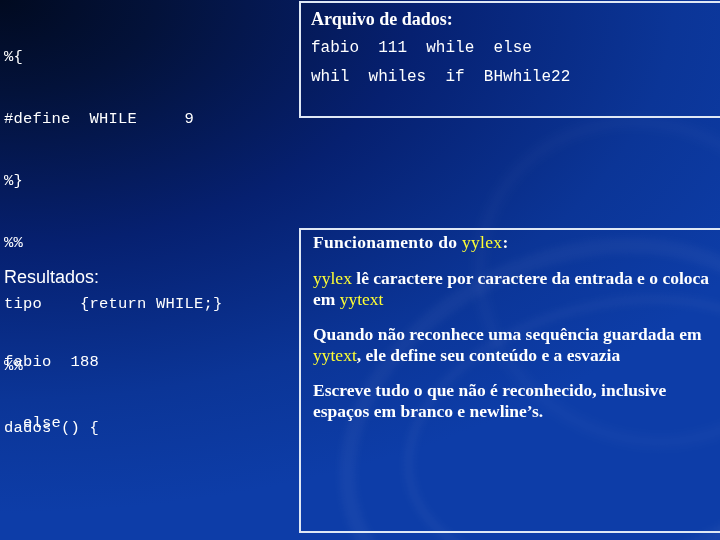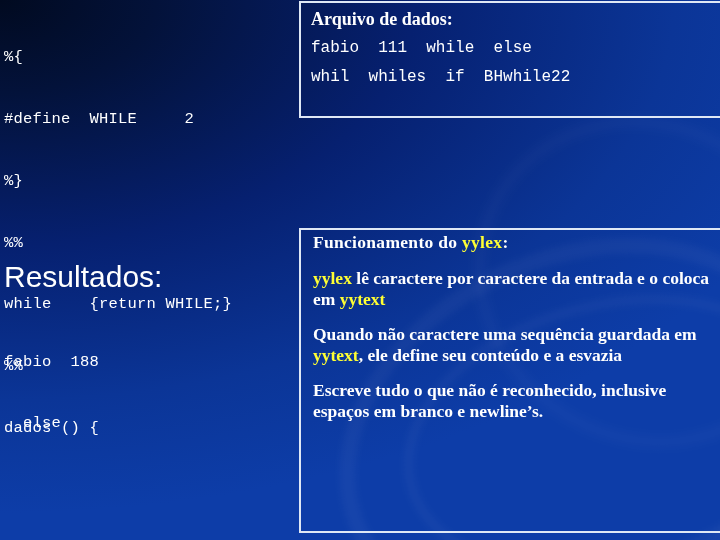--- a/index.html
+++ b/index.html
@@ -57,21 +57,21 @@
     white-space: pre;
   }
   .serif-b {
     font-family: "Liberation Serif", "DejaVu Serif", serif;
     font-weight: bold;
     color: #ffffff;
   }
   .hl {
     color: #ffff33;
     font-family: "Liberation Serif", "DejaVu Serif", serif;
-    font-weight: bold;
+    font-weight: normal;
   }
 
   
   #code-top {
     position: absolute;
     left: 4px;
     top: 6px;
     font-size: 15.5px;
     line-height: 20.6px;
     letter-spacing: 0.2px;
@@ -99,21 +99,21 @@
     line-height: 29px;
   }
 
   
   #resultados-title {
     position: absolute;
     left: 4px;
     top: 262px;
     font-family: "Liberation Sans", sans-serif;
     font-weight: normal;
-    font-size: 30px;
+    font-size: 18px;
     line-height: 30px;
     color: #ffffff;
   }
 
   
   #resultados-out {
     position: absolute;
     left: 4px;
     top: 311px;
     font-size: 15.5px;
@@ -150,24 +150,24 @@
 <body>
 
 <div id="slide">
 
   <div id="swirl1"></div>
   <div id="swirl2"></div>
   <div id="swirl3"></div>
 
   <div id="code-top" class="mono">
     <div>%{</div>
-    <div>#define  WHILE     2</div>
+    <div>#define  WHILE     9</div>
     <div>%}</div>
     <div>%%</div>
-    <div>while    {return WHILE;}</div>
+    <div>tipo    {return WHILE;}</div>
     <div>%%</div>
     <div>dados () {</div>
     
     
     
   </div>
 
   <div id="datafile-box">
     <div id="datafile-title" class="serif-b">Arquivo de dados:</div>
     <div class="mono">fabio  111  while  else</div>
@@ -184,18 +184,18 @@
     
     
     
   </div>
 
   <div id="explain-panel">
     <p class="heading"><span>Funcionamento  do </span><span class="hl">yylex</span><span>:</span></p>
 
     <p><span class="hl">yylex</span><span> lê caractere por caractere da entrada e o coloca em </span><span class="hl">yytext</span></p>
 
-    <p><span>Quando não caractere uma sequência guardada em </span><span class="hl">yytext</span><span>, ele define seu conteúdo e a esvazia</span></p>
+    <p><span>Quando não reconhece uma sequência guardada em </span><span class="hl">yytext</span><span>, ele define seu conteúdo e a esvazia</span></p>
 
     <p>Escreve tudo o que não é reconhecido, inclusive espaços em branco e newline’s.</p>
   </div>
 
 </div>
 
 </body></html>

